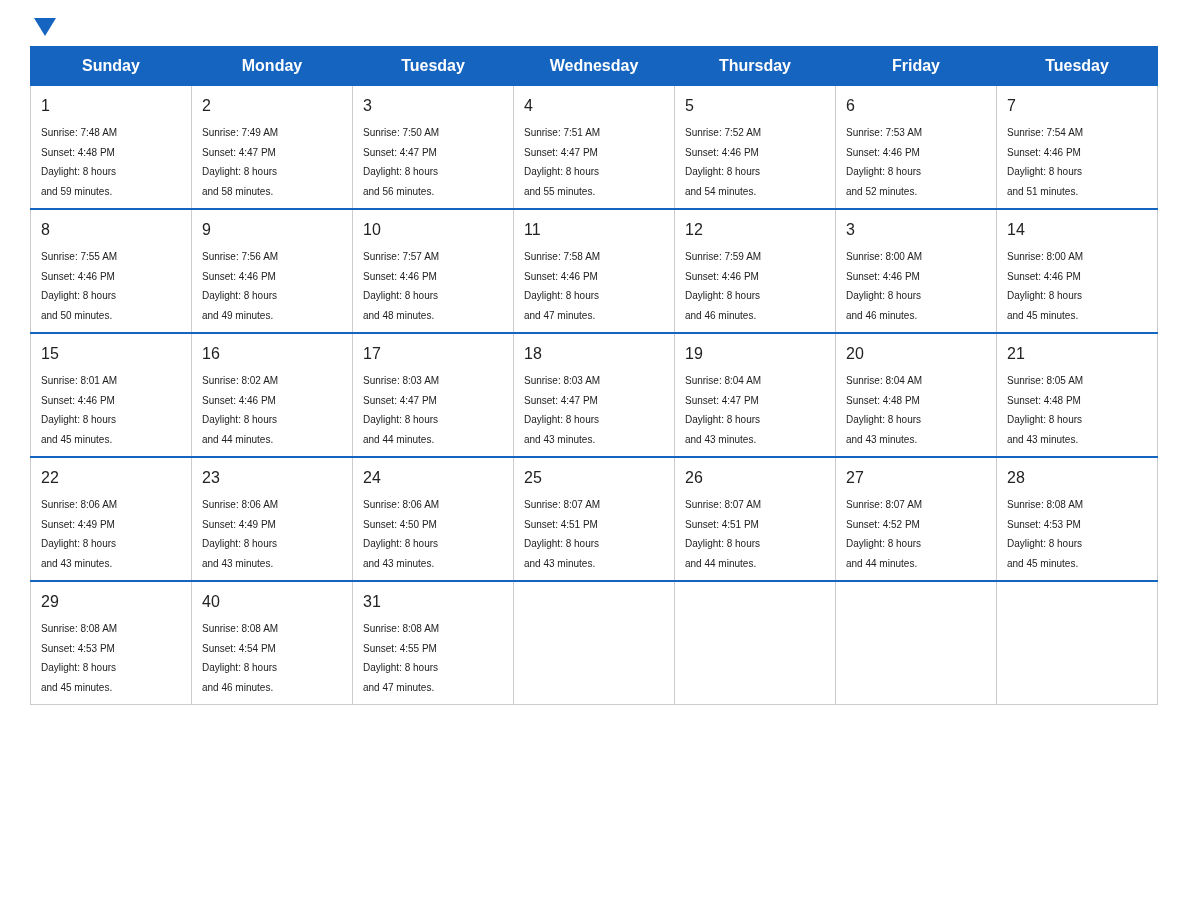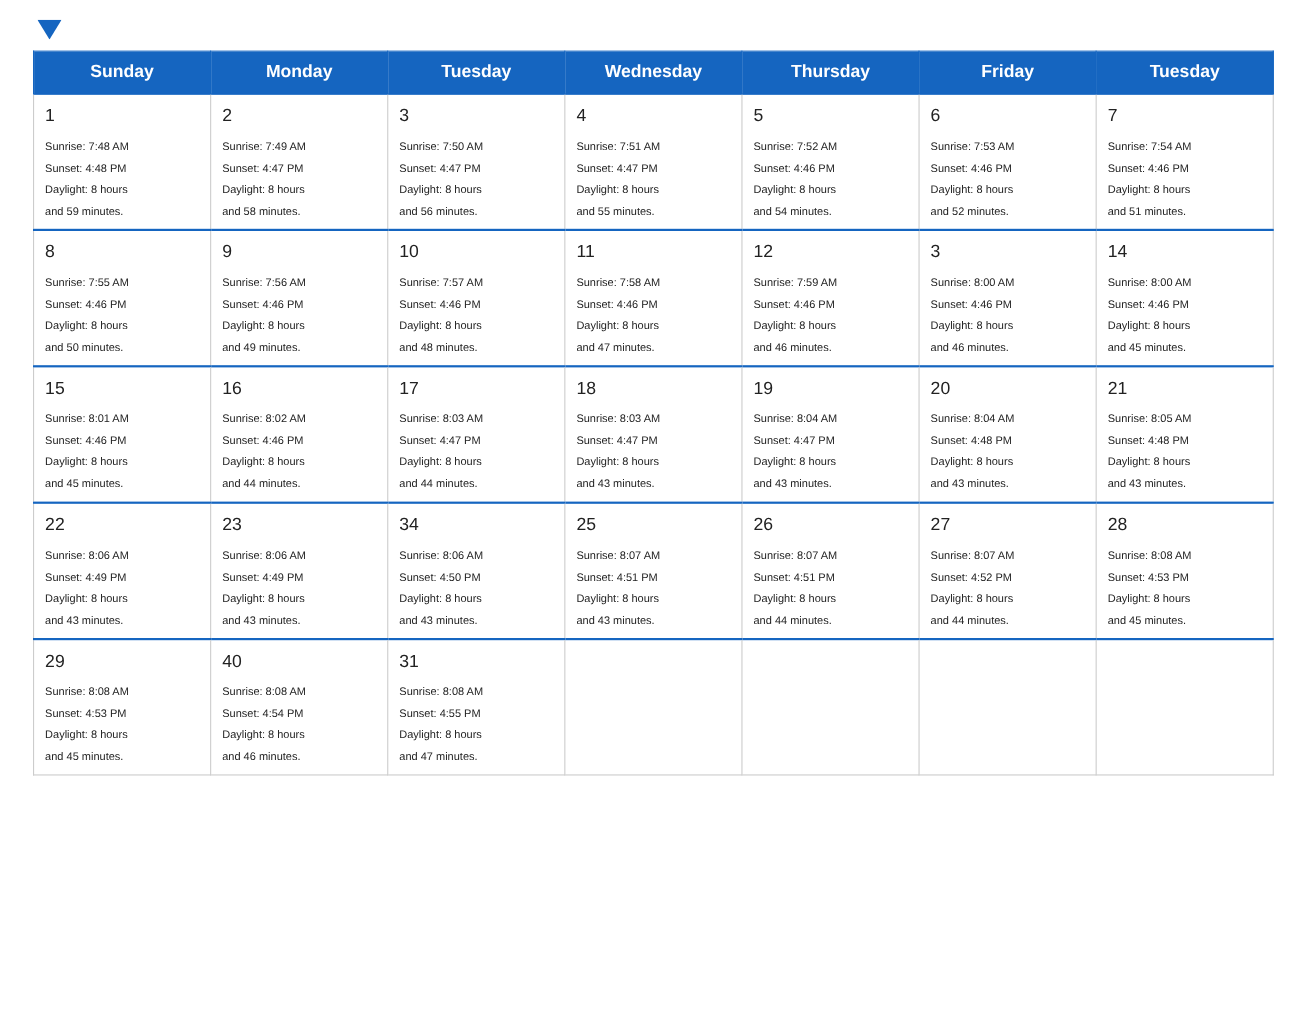--- a/index.html
+++ b/index.html
@@ -229,21 +229,21 @@
       <tr>
         <td>
         <span class="day-num">22</span>
         <span class="day-info">Sunrise: 8:06 AM<br>Sunset: 4:49 PM<br>Daylight: 8 hours<br>and 43 minutes.</span>
       </td>
         <td>
         <span class="day-num">23</span>
         <span class="day-info">Sunrise: 8:06 AM<br>Sunset: 4:49 PM<br>Daylight: 8 hours<br>and 43 minutes.</span>
       </td>
         <td>
-        <span class="day-num">34</span>
+        <span class="day-num">24</span>
         <span class="day-info">Sunrise: 8:06 AM<br>Sunset: 4:50 PM<br>Daylight: 8 hours<br>and 43 minutes.</span>
       </td>
         <td>
         <span class="day-num">25</span>
         <span class="day-info">Sunrise: 8:07 AM<br>Sunset: 4:51 PM<br>Daylight: 8 hours<br>and 43 minutes.</span>
       </td>
         <td>
         <span class="day-num">26</span>
         <span class="day-info">Sunrise: 8:07 AM<br>Sunset: 4:51 PM<br>Daylight: 8 hours<br>and 44 minutes.</span>
       </td>

